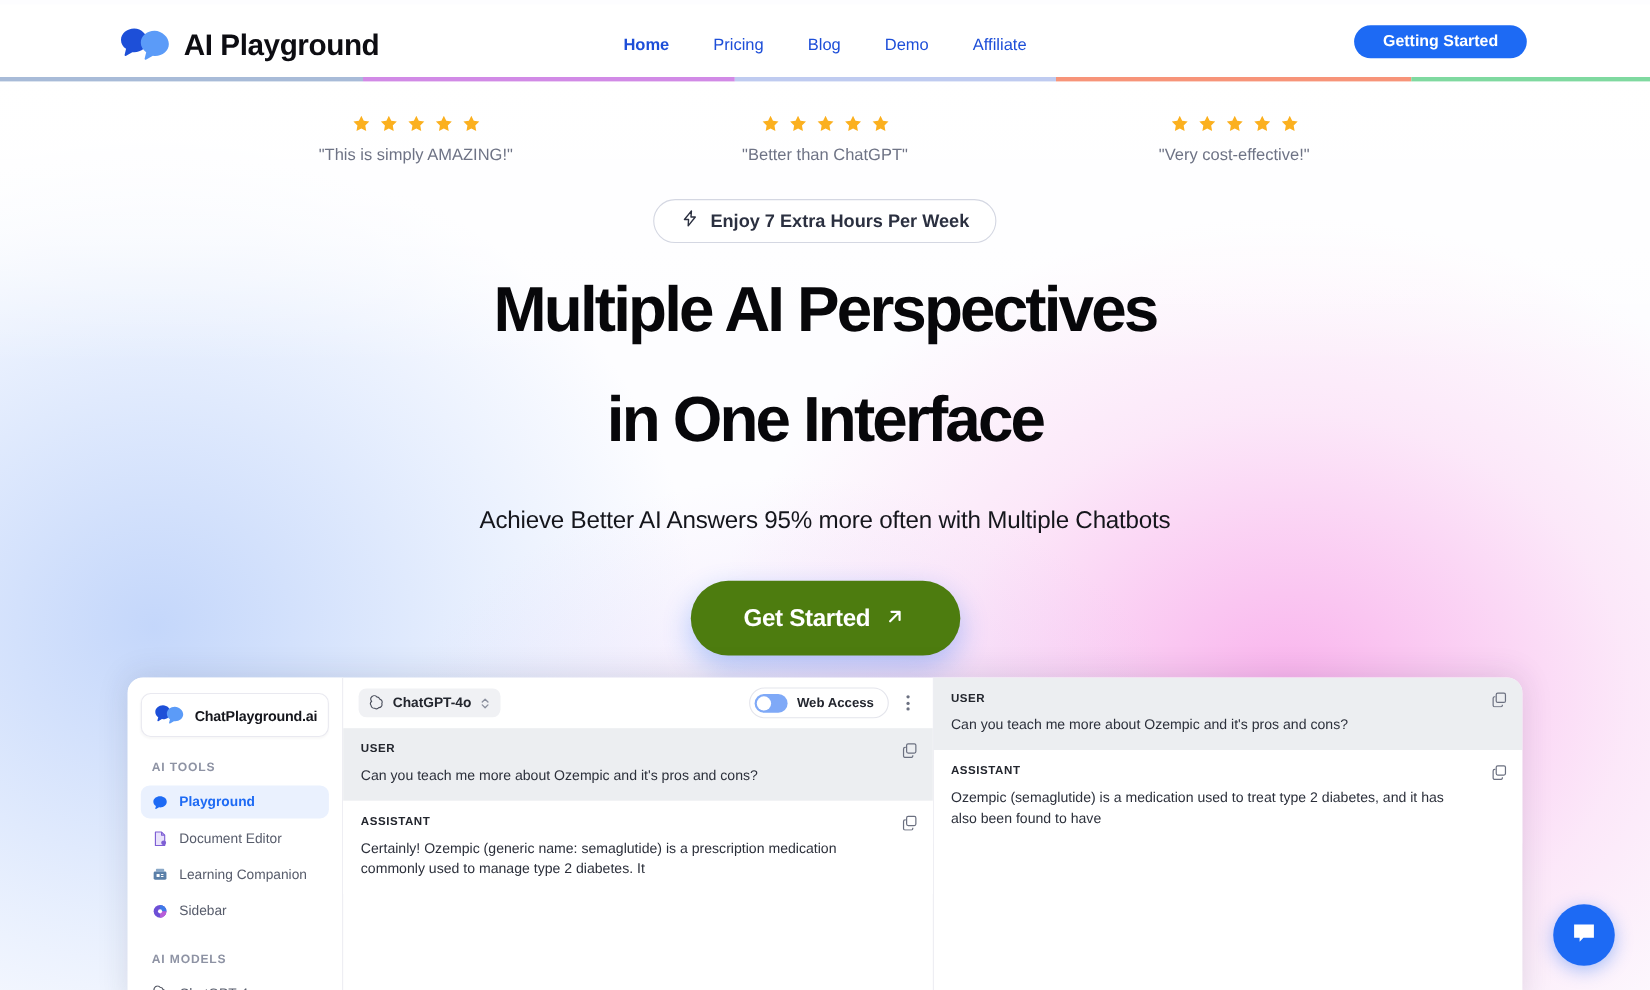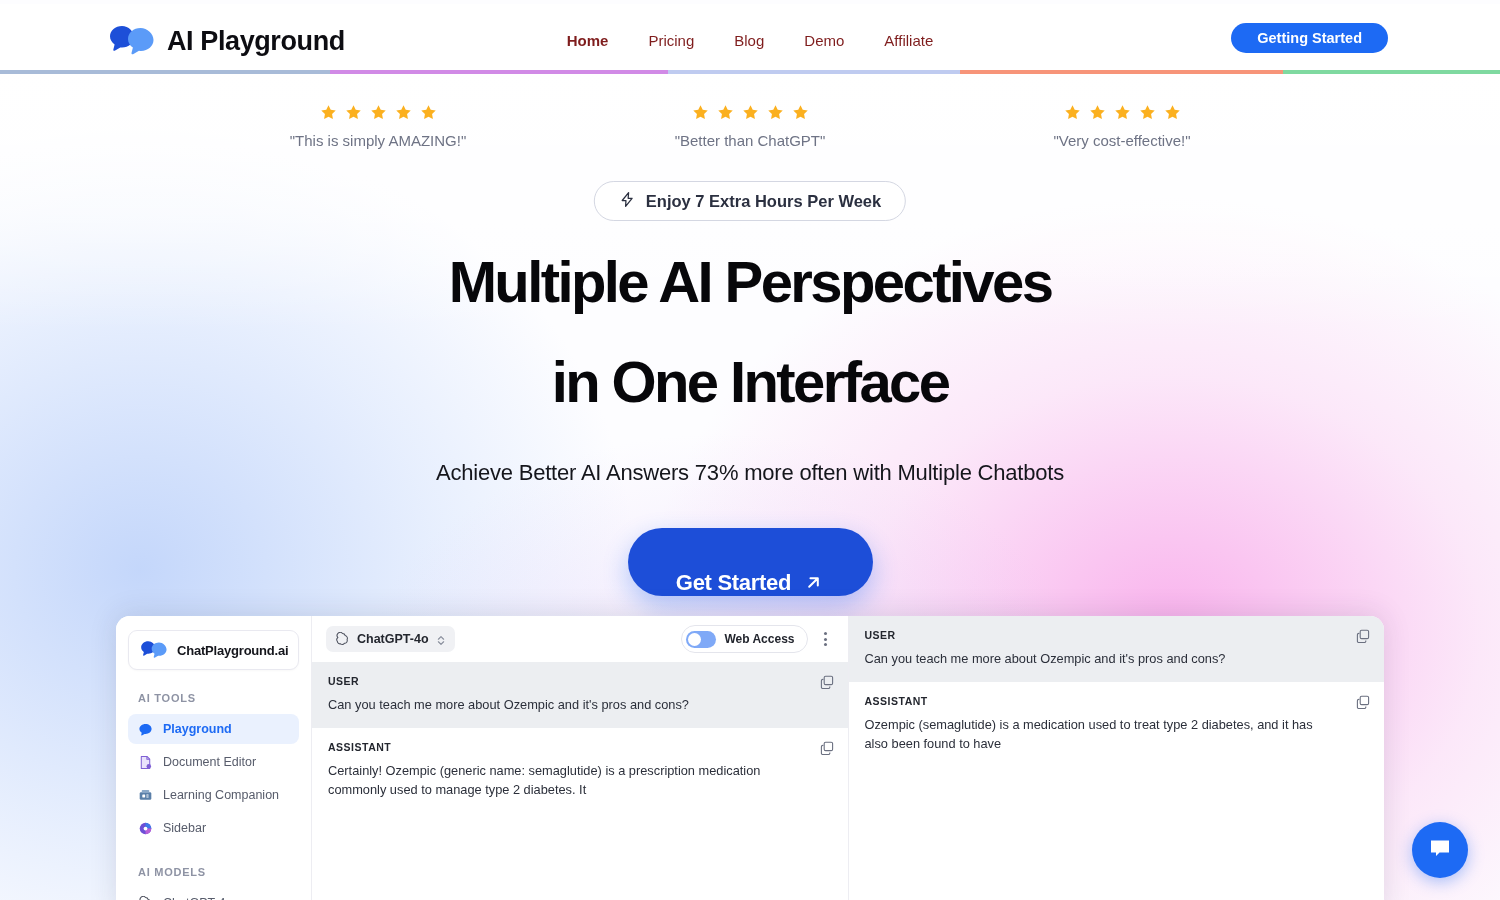--- a/index.html
+++ b/index.html
@@ -37,21 +37,21 @@
     background:#ffffff; z-index:30;
     display:flex; align-items:center;
   }
   .logo-wrap { position:absolute; left:108px; top:20px; display:flex; align-items:center; gap:11px; }
   .logo-mark { width:48px; height:34px; position:relative; }
   .logo-text { font-size:27px; font-weight:bold; color:#0d0d12; letter-spacing:-0.4px; }
 
   .nav { position:absolute; left:0; top:0; width:1500px; height:72px;
          display:flex; align-items:center; justify-content:center; gap:0; }
   .nav-item {
-    font-size:15px; color:#7f1d1d; font-weight:500;
+    font-size:15px; color:#1d4ed8; font-weight:500;
     padding:0 20px; cursor:pointer; white-space:nowrap;
   }
   .nav-item.active { font-weight:600; }
 
   .cta-header {
     position:absolute; right:112px; top:19px;
     background:#1d6af4; color:#ffffff;
     font-size:14.5px; font-weight:600;
     border:none; border-radius:24px;
     padding:0 26px; height:30px; cursor:pointer;
@@ -86,22 +86,22 @@
   .hero-title {
     font-size:58px; line-height:100px; font-weight:bold; color:#07070a;
     letter-spacing:-2.6px;
   }
   .hero-sub {
     margin-top:28px; font-size:22px; color:#15161c; font-weight:400;
     letter-spacing:-0.2px;
   }
   #get-started-btn {
     margin:42px auto 0; width:245px; height:68px;
-    background:#1d4ed8; border:none; border-radius:34px; cursor:pointer;
-    display:flex; align-items:flex-end; justify-content:center; gap:12px;
+    background:#4d7c0f; border:none; border-radius:34px; cursor:pointer;
+    display:flex; align-items:center; justify-content:center; gap:12px;
     box-shadow:0 10px 26px rgba(29,106,244,0.33);
   }
   .gs-label { font-size:22px; font-weight:bold; color:#ffffff; letter-spacing:-0.3px; }
 
   
   #app-mockup {
     position:absolute; left:116px; top:616px; width:1268px; height:300px; z-index:12;
     background:#ffffff; border-radius:14px 14px 0 0;
     box-shadow:0 -2px 28px rgba(40,45,80,0.13);
     display:flex; overflow:hidden;
@@ -275,21 +275,21 @@
     </svg>
   </span>
   <span class="badge-label">Enjoy 7 Extra Hours Per Week</span>
 </div>
 
 <section id="hero">
   <h1 class="hero-title">
     <span>Multiple AI Perspectives</span><br>
     <span>in One Interface</span>
   </h1>
-  <p class="hero-sub">Achieve Better AI Answers 73% more often with Multiple Chatbots</p>
+  <p class="hero-sub">Achieve Better AI Answers 95% more often with Multiple Chatbots</p>
   <button id="get-started-btn">
     <span class="gs-label">Get Started</span>
     <span>
       <svg viewBox="0 0 22 22" width="21" height="21">
         <path d="M6.5 15.5 15.5 6.5M7.8 6.5h7.7v7.7" fill="none" stroke="#ffffff" stroke-width="2.1" stroke-linecap="round" stroke-linejoin="round"></path>
       </svg>
     </span>
   </button>
 </section>
 

